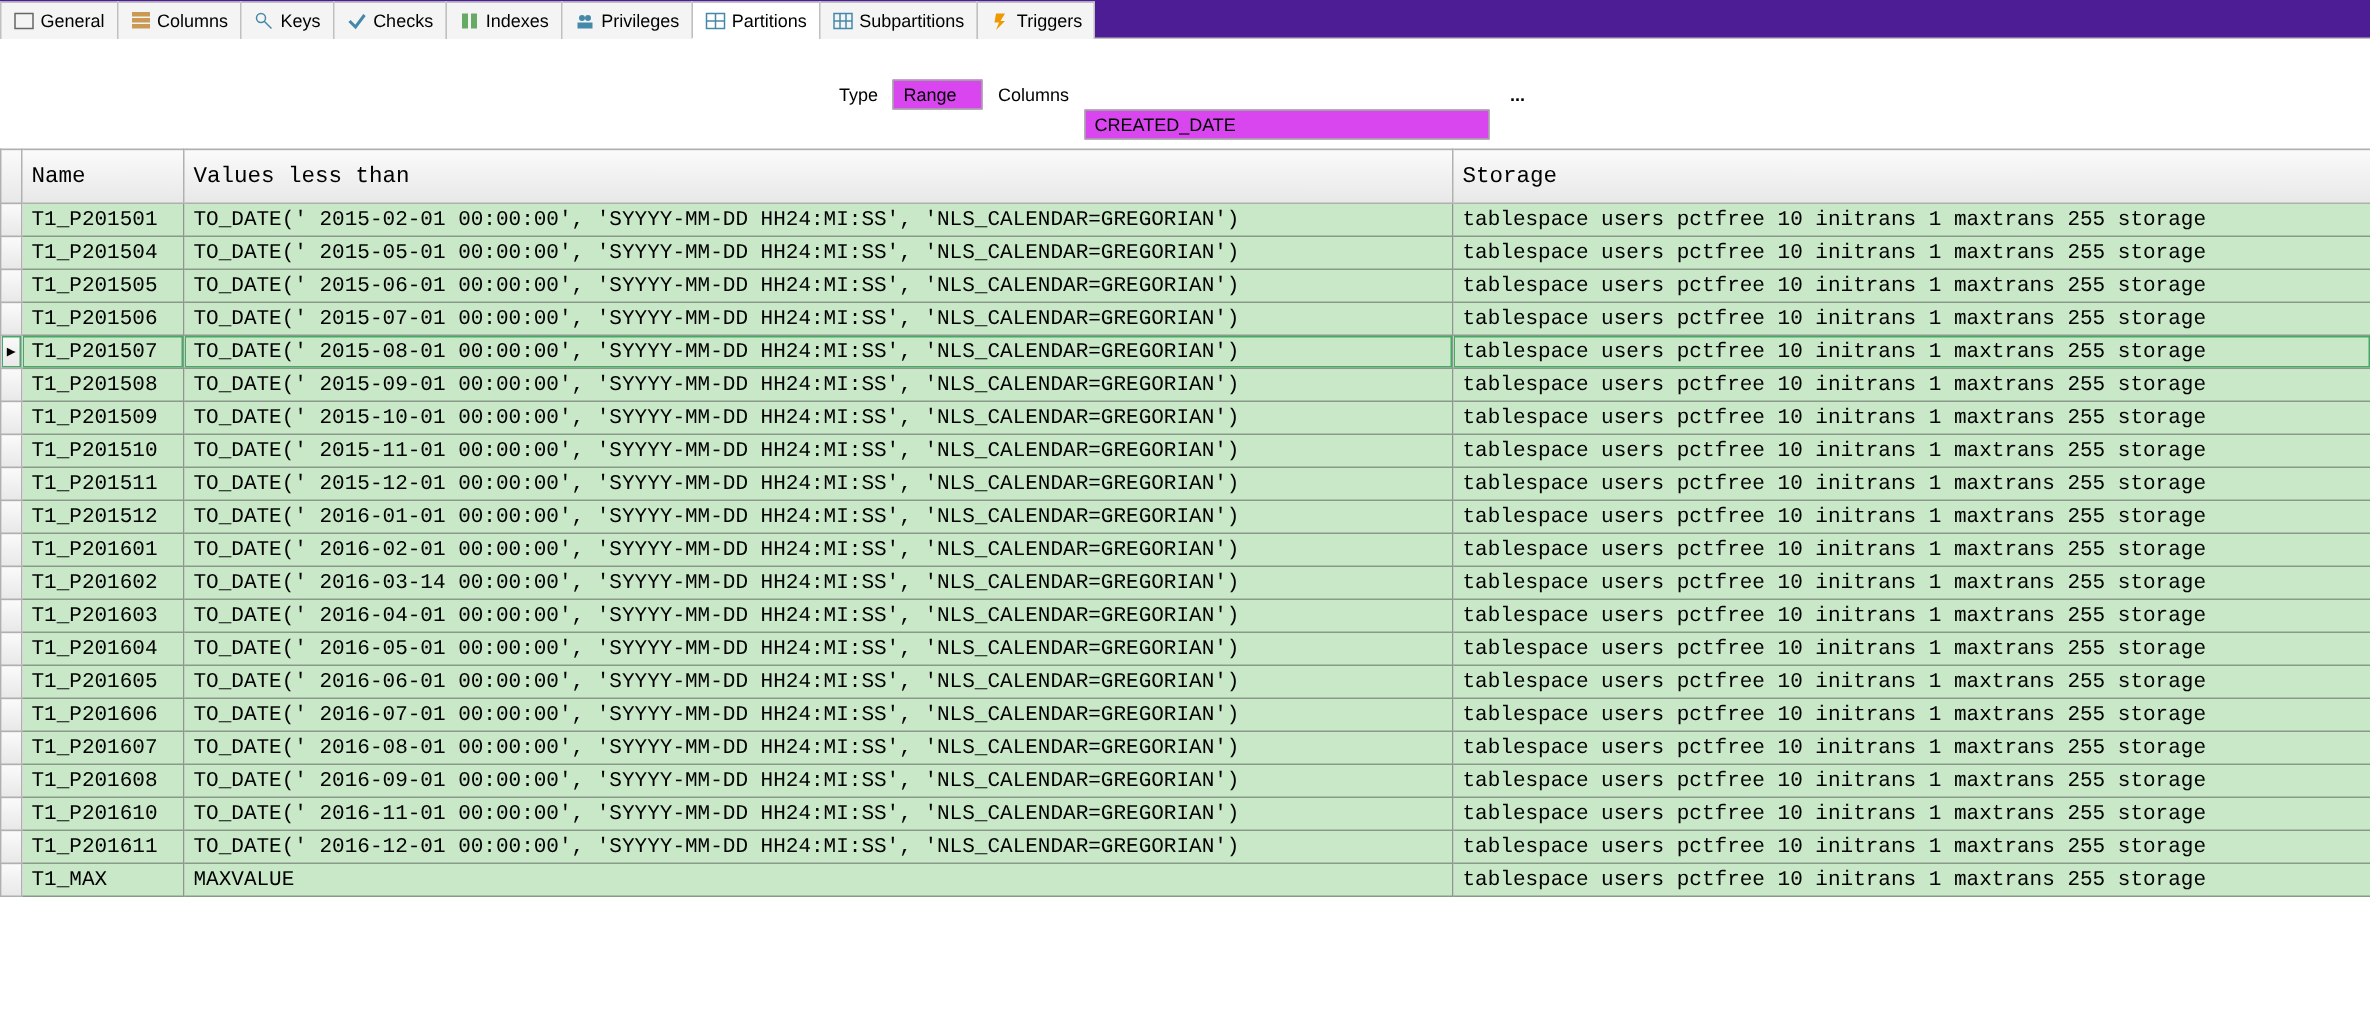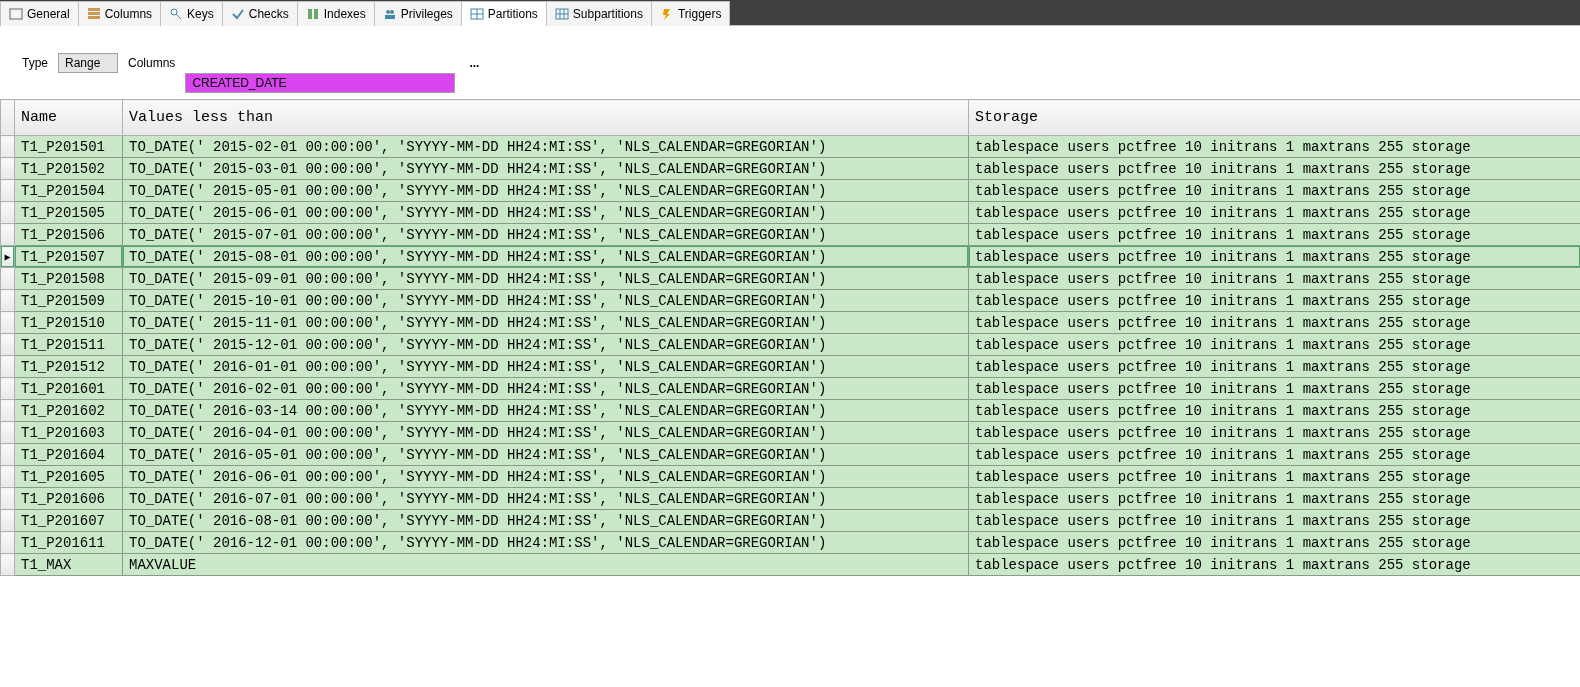--- a/index.html
+++ b/index.html
@@ -6,21 +6,21 @@
   body {
     font-family: "Segoe UI", Tahoma, sans-serif;
     font-size: 12px;
     background: #ffffff;
     color: #000;
     width: 1580px;
   }
   .tabs {
     display: flex;
     border-bottom: 1px solid #c0c0c0;
-    background: #404040;
+    background: #4c1d95;
     height: 26px;
     text-align: center;
   }
   .tab {
     display: flex;
     align-items: center;
     gap: 4px;
     padding: 3px 8px;
     border: 1px solid #c0c0c0;
     border-bottom: none;
@@ -34,25 +34,26 @@
   .tab.active {
     background: #ffffff;
     border-bottom: 1px solid #ffffff;
   }
   .tab-icon { width: 14px; height: 14px; display: inline-flex; align-items:center; justify-content:center; }
   .filters {
     display: flex;
     align-items: center;
     gap: 10px;
     padding: 6px 22px;
+    justify-content: center;
   }
   .filters label { font-size: 12px; }
   .filter-box {
     border: 1px solid #a0a0a0;
-    background: #e5e5e5;
+    background: #d946ef;
     padding: 2px 6px;
     min-width: 60px;
     font-size: 12px;
   }
   .filter-box.wide { min-width: 270px; background:#d946ef;margin-top:41px; }
   .ellipsis-btn {
     font-weight: bold;
     padding: 0 4px;
     cursor: pointer;
   }
@@ -209,26 +210,20 @@
   </thead>
   <tbody id="grid-body">
       <tr>
         <td class="gutter"></td>
         <td>T1_P201501</td>
         <td>TO_DATE(' 2015-02-01 00:00:00', 'SYYYY-MM-DD HH24:MI:SS', 'NLS_CALENDAR=GREGORIAN')</td>
         <td>tablespace users pctfree 10 initrans 1 maxtrans 255 storage</td>
       </tr>
       <tr>
         <td class="gutter"></td>
-        <td>T1_P201502</td>
-        <td>TO_DATE(' 2015-03-01 00:00:00', 'SYYYY-MM-DD HH24:MI:SS', 'NLS_CALENDAR=GREGORIAN')</td>
-        <td>tablespace users pctfree 10 initrans 1 maxtrans 255 storage</td>
-      </tr>
-      <tr>
-        <td class="gutter"></td>
         <td>T1_P201504</td>
         <td>TO_DATE(' 2015-05-01 00:00:00', 'SYYYY-MM-DD HH24:MI:SS', 'NLS_CALENDAR=GREGORIAN')</td>
         <td>tablespace users pctfree 10 initrans 1 maxtrans 255 storage</td>
       </tr>
       <tr>
         <td class="gutter"></td>
         <td>T1_P201505</td>
         <td>TO_DATE(' 2015-06-01 00:00:00', 'SYYYY-MM-DD HH24:MI:SS', 'NLS_CALENDAR=GREGORIAN')</td>
         <td>tablespace users pctfree 10 initrans 1 maxtrans 255 storage</td>
       </tr>
@@ -311,20 +306,32 @@
         <td>tablespace users pctfree 10 initrans 1 maxtrans 255 storage</td>
       </tr>
       <tr>
         <td class="gutter"></td>
         <td>T1_P201607</td>
         <td>TO_DATE(' 2016-08-01 00:00:00', 'SYYYY-MM-DD HH24:MI:SS', 'NLS_CALENDAR=GREGORIAN')</td>
         <td>tablespace users pctfree 10 initrans 1 maxtrans 255 storage</td>
       </tr>
       <tr>
         <td class="gutter"></td>
+        <td>T1_P201608</td>
+        <td>TO_DATE(' 2016-09-01 00:00:00', 'SYYYY-MM-DD HH24:MI:SS', 'NLS_CALENDAR=GREGORIAN')</td>
+        <td>tablespace users pctfree 10 initrans 1 maxtrans 255 storage</td>
+      </tr>
+      <tr>
+        <td class="gutter"></td>
+        <td>T1_P201610</td>
+        <td>TO_DATE(' 2016-11-01 00:00:00', 'SYYYY-MM-DD HH24:MI:SS', 'NLS_CALENDAR=GREGORIAN')</td>
+        <td>tablespace users pctfree 10 initrans 1 maxtrans 255 storage</td>
+      </tr>
+      <tr>
+        <td class="gutter"></td>
         <td>T1_P201611</td>
         <td>TO_DATE(' 2016-12-01 00:00:00', 'SYYYY-MM-DD HH24:MI:SS', 'NLS_CALENDAR=GREGORIAN')</td>
         <td>tablespace users pctfree 10 initrans 1 maxtrans 255 storage</td>
       </tr>
       <tr>
         <td class="gutter"></td>
         <td>T1_MAX</td>
         <td>MAXVALUE</td>
         <td>tablespace users pctfree 10 initrans 1 maxtrans 255 storage</td>
       </tr>

